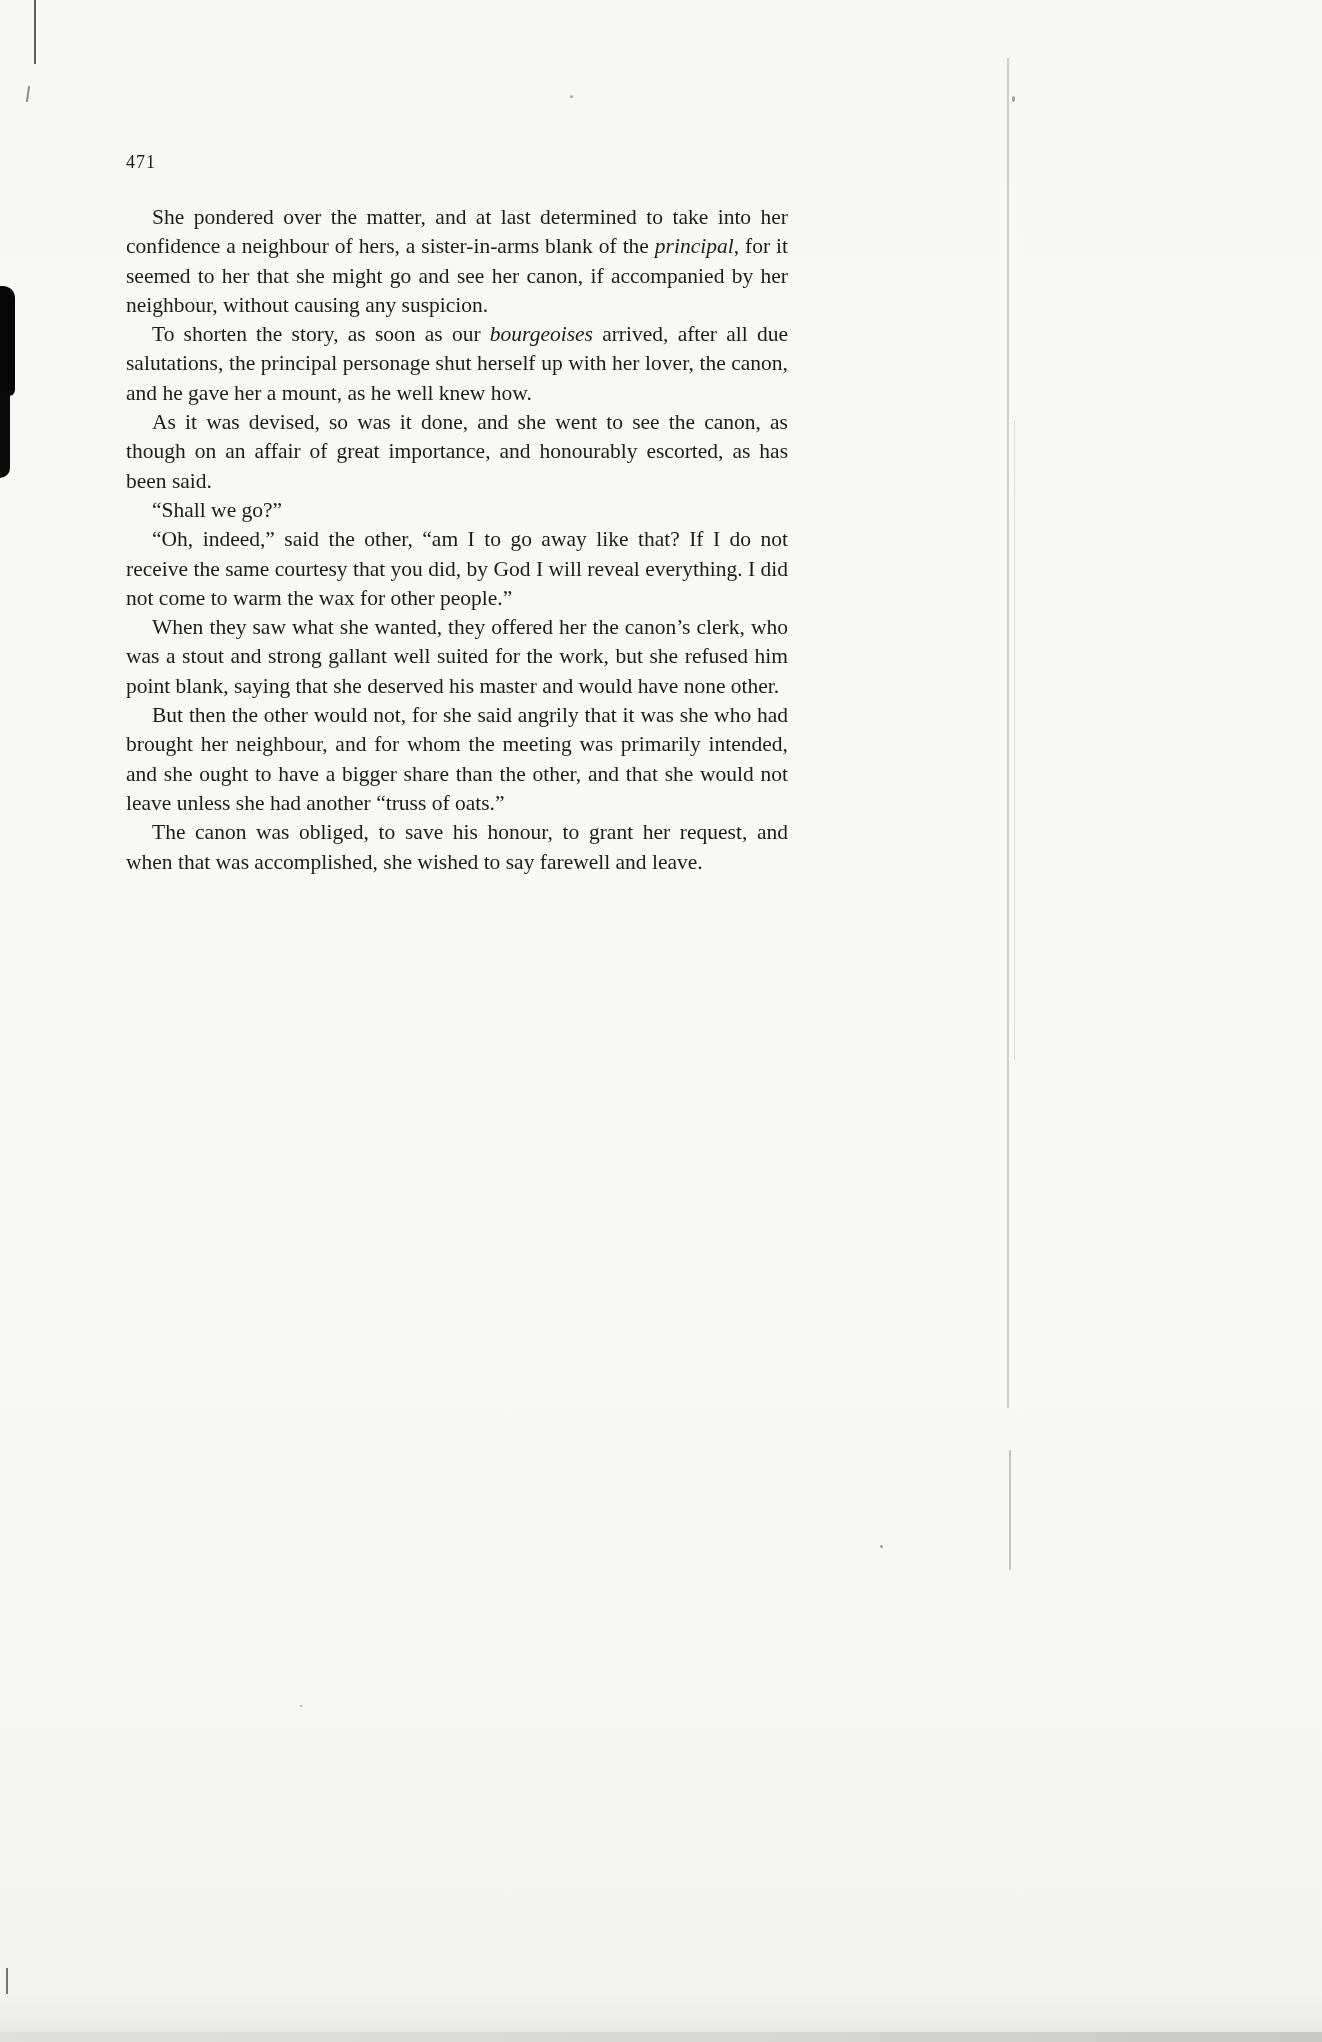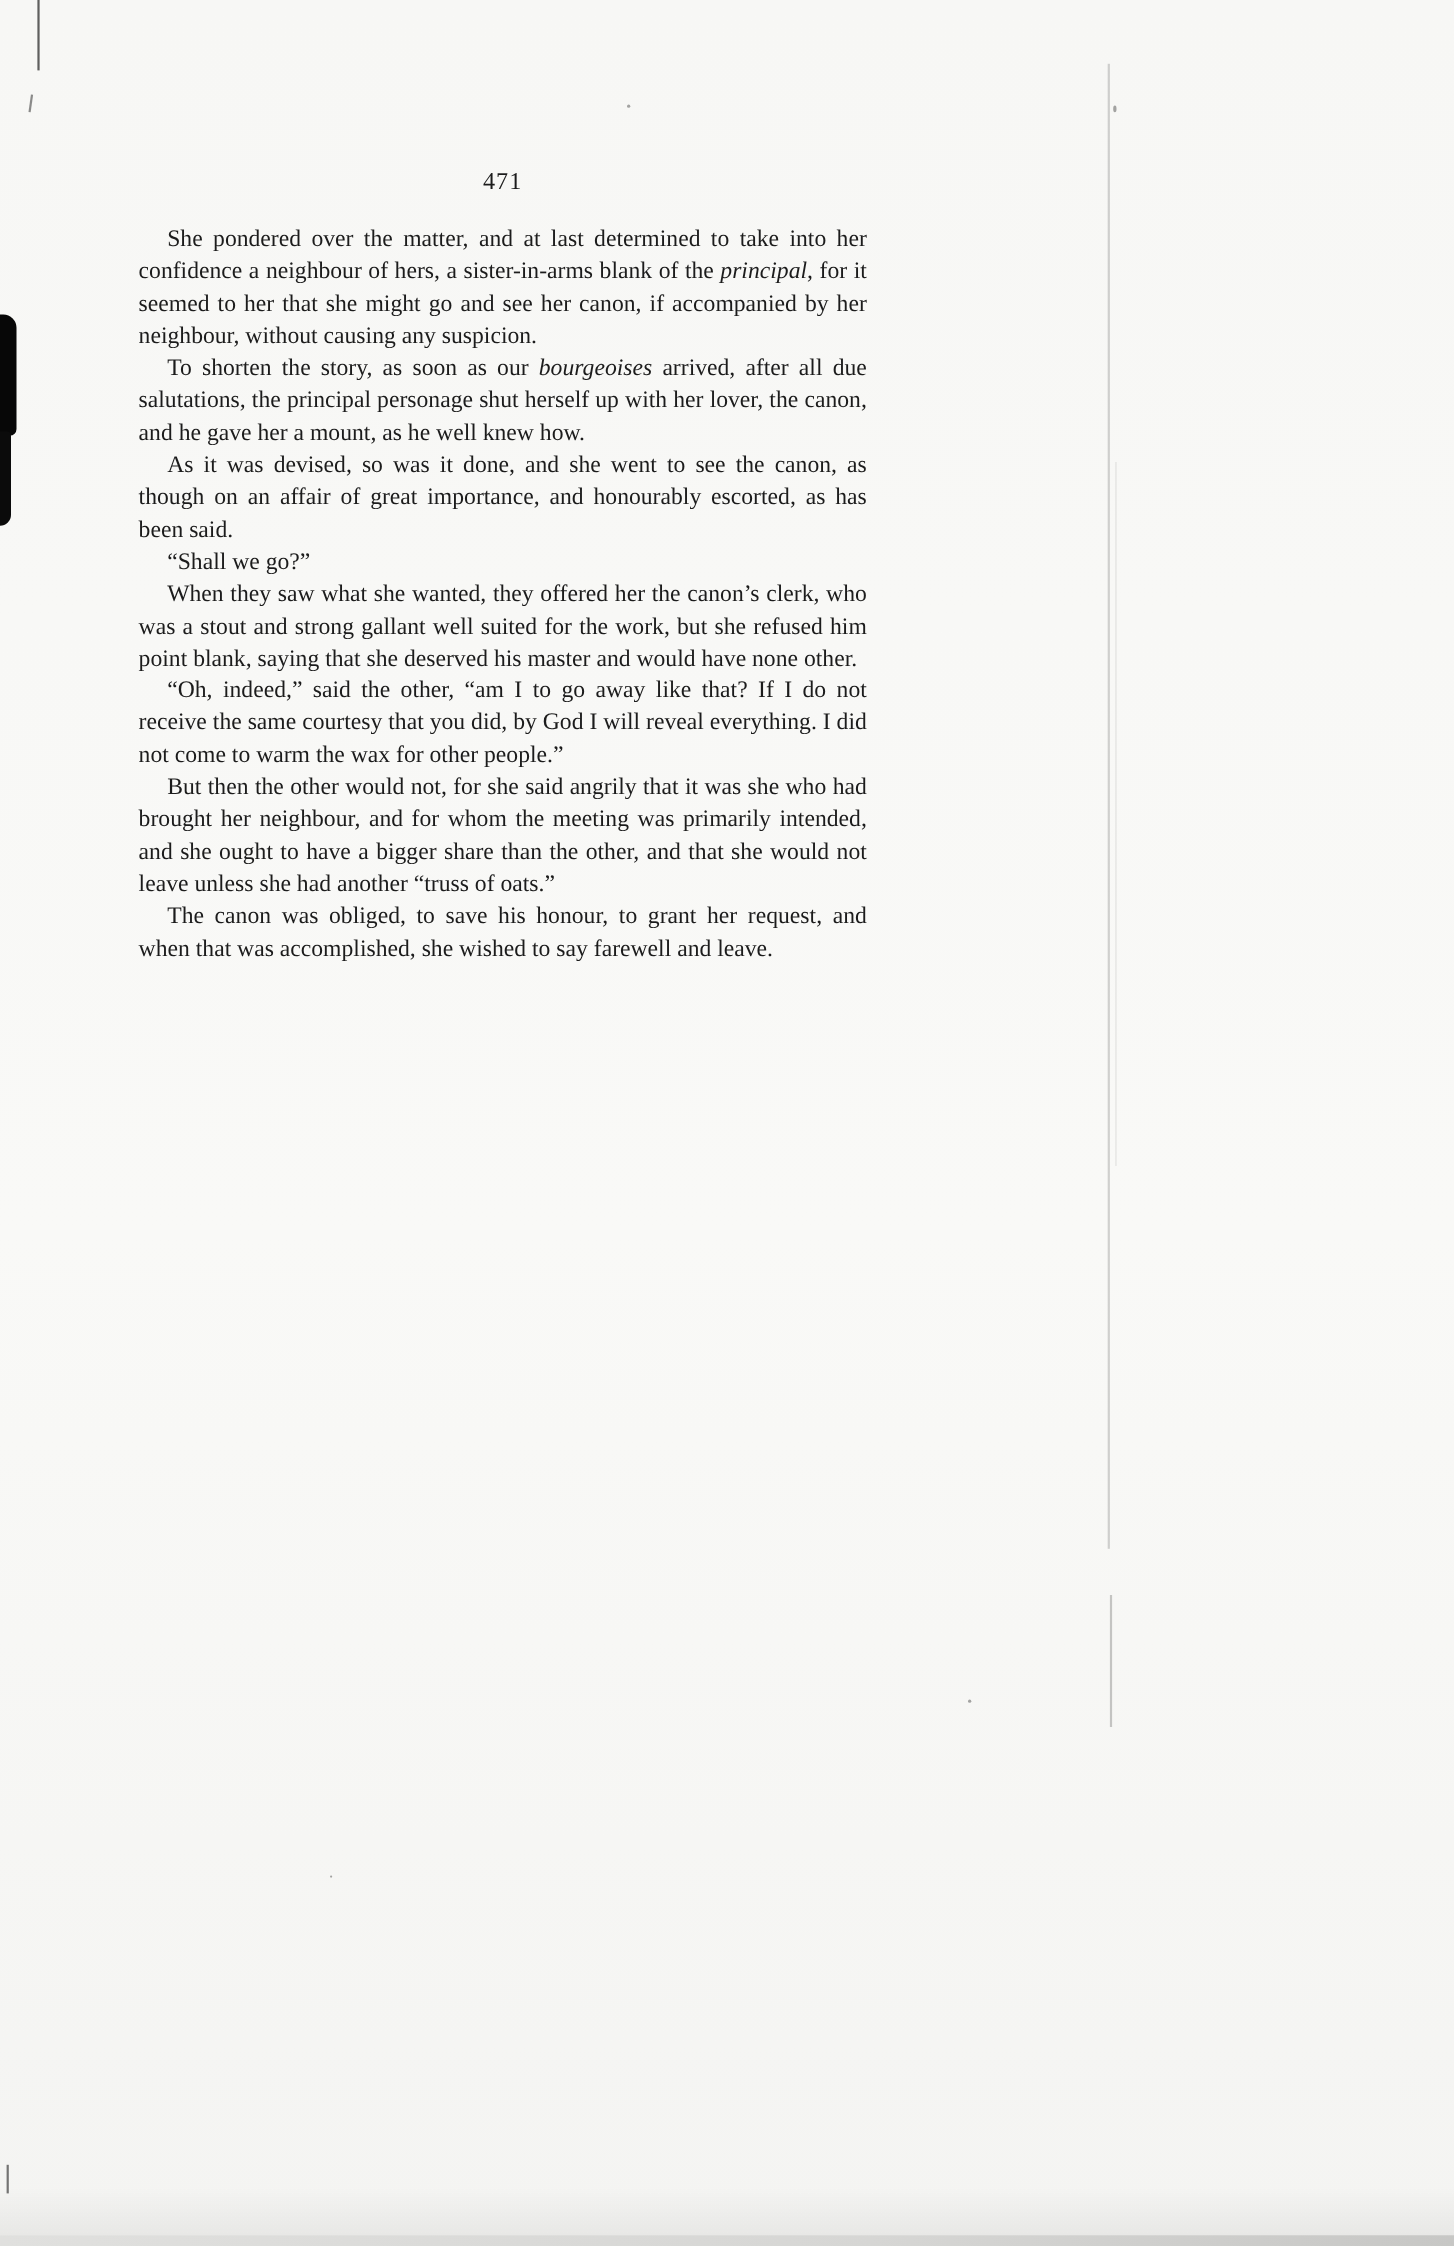--- a/index.html
+++ b/index.html
@@ -15,22 +15,21 @@
     background: linear-gradient(180deg, #f7f7f5 0%, #f9f9f7 55%, #f4f4f2 100%);
     overflow: hidden;
     font-family: "Liberation Serif", "DejaVu Serif", serif;
     color: #1c1c1c;
   }
   .page-number {
     position: absolute;
     top: 152px;
     left: 126px;
     width: 662px;
-    text-align: center;
-    font-size: 22px;
+    font-size: 18px;
     letter-spacing: 1px;
   }
   .text-block {
     position: absolute;
     top: 203px;
     left: 126px;
     width: 662px;
     font-size: 21.5px;
     line-height: 29.3px;
     text-align: justify;
@@ -111,22 +110,22 @@
 
 <div class="sheet">
 
   <div class="page-number">471</div>
 
   <div class="text-block">
       <p><span>She pondered over the matter, and at last determined to take into her confidence a neighbour of hers, a sister-in-arms blank of the </span><em>principal</em><span>, for it seemed to her that she might go and see her canon, if accompanied by her neighbour, without causing any suspicion.</span></p>
       <p><span>To shorten the story, as soon as our </span><em>bourgeoises</em><span> arrived, after all due salutations, the principal personage shut herself up with her lover, the canon, and he gave her a mount, as he well knew how.</span></p>
       <p><span>As it was devised, so was it done, and she went to see the canon, as though on an affair of great importance, and honourably escorted, as has been said.</span></p>
       <p><span>“Shall we go?”</span></p>
+      <p><span>“Oh, indeed,” said the other, “am I to go away like that? If I do not receive the same courtesy that you did, by God I will reveal everything. I did not come to warm the wax for other people.”</span></p>
       <p><span>When they saw what she wanted, they offered her the canon’s clerk, who was a stout and strong gallant well suited for the work, but she refused him point blank, saying that she deserved his master and would have none other.</span></p>
-      <p><span>“Oh, indeed,” said the other, “am I to go away like that? If I do not receive the same courtesy that you did, by God I will reveal everything. I did not come to warm the wax for other people.”</span></p>
       <p><span>But then the other would not, for she said angrily that it was she who had brought her neighbour, and for whom the meeting was primarily intended, and she ought to have a bigger share than the other, and that she would not leave unless she had another “truss of oats.”</span></p>
       <p><span>The canon was obliged, to save his honour, to grant her request, and when that was accomplished, she wished to say farewell and leave.</span></p>
     </div>
 
   <div class="artifact ink-blob-top"></div>
   <div class="artifact ink-blob-bottom"></div>
   <div class="artifact edge-line-1"></div>
   <div class="artifact edge-line-2"></div>
   <div class="artifact edge-line-3"></div>
   <div class="artifact tick-top-1"></div>

